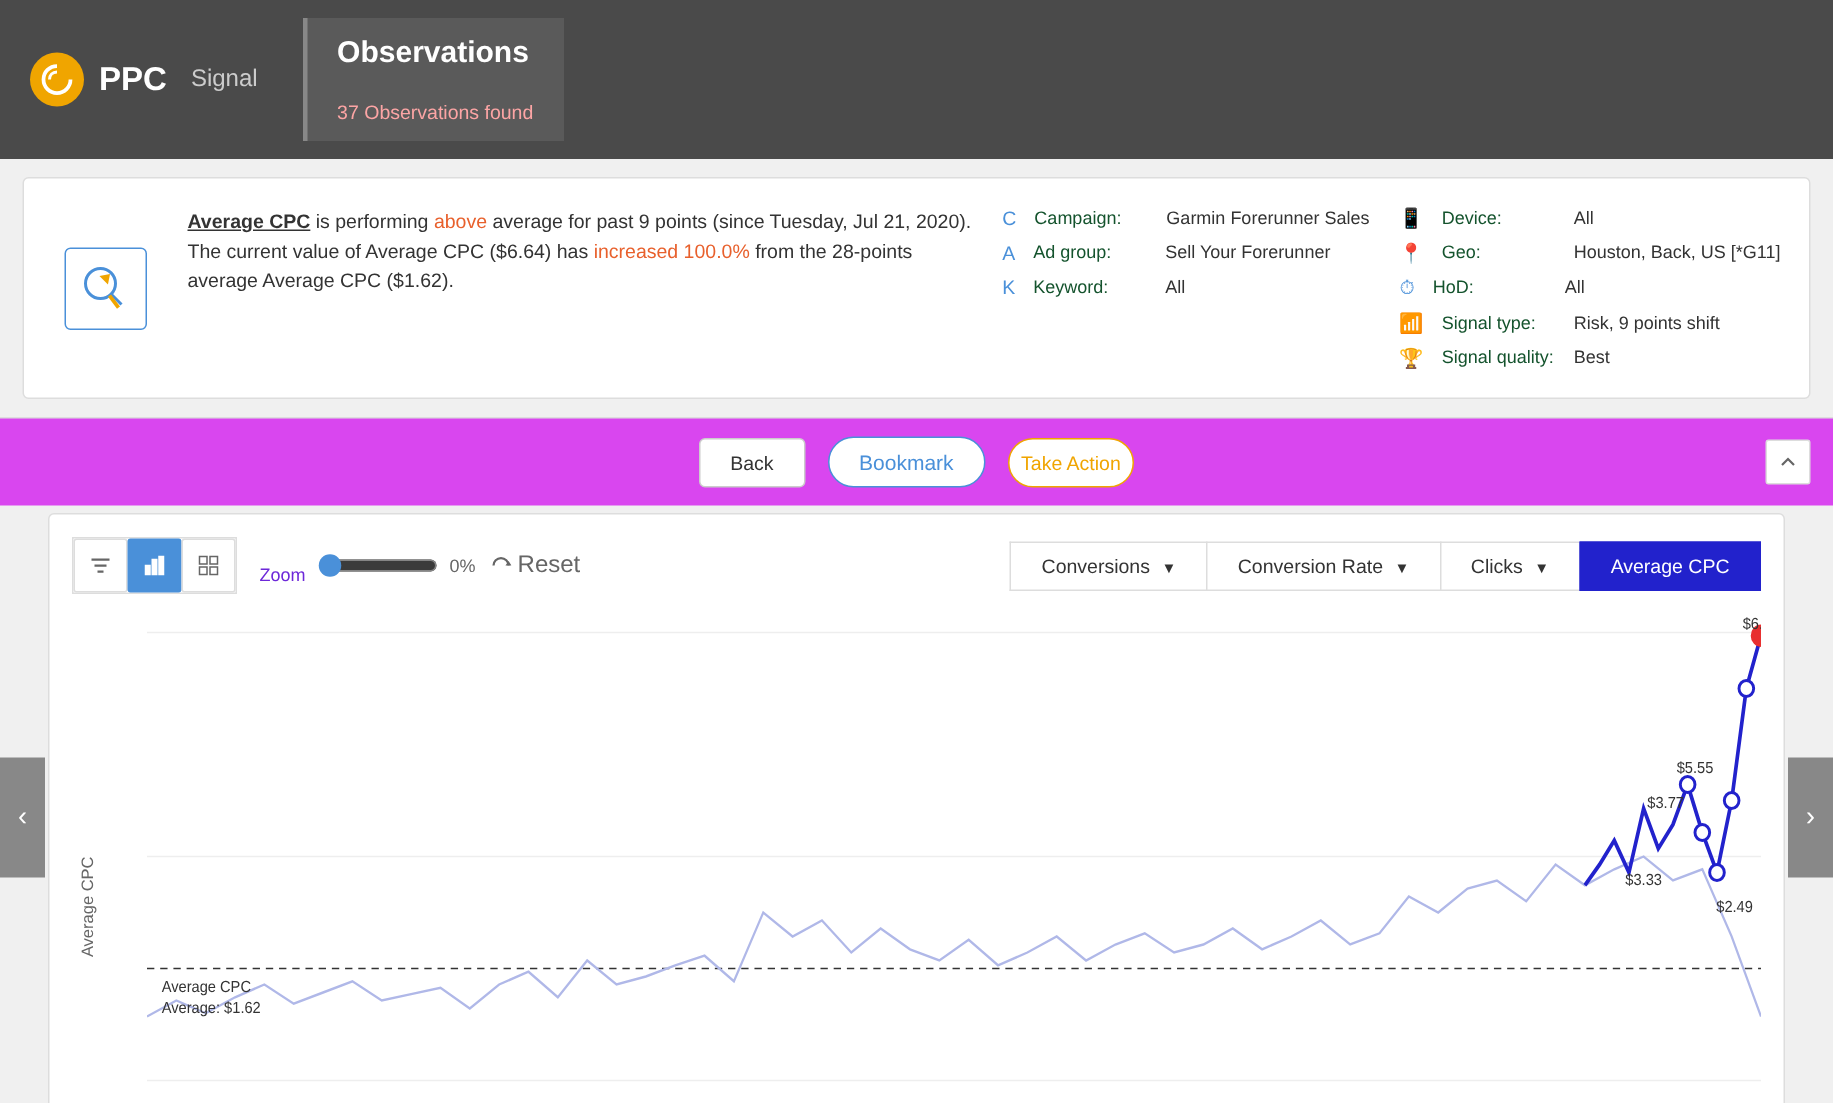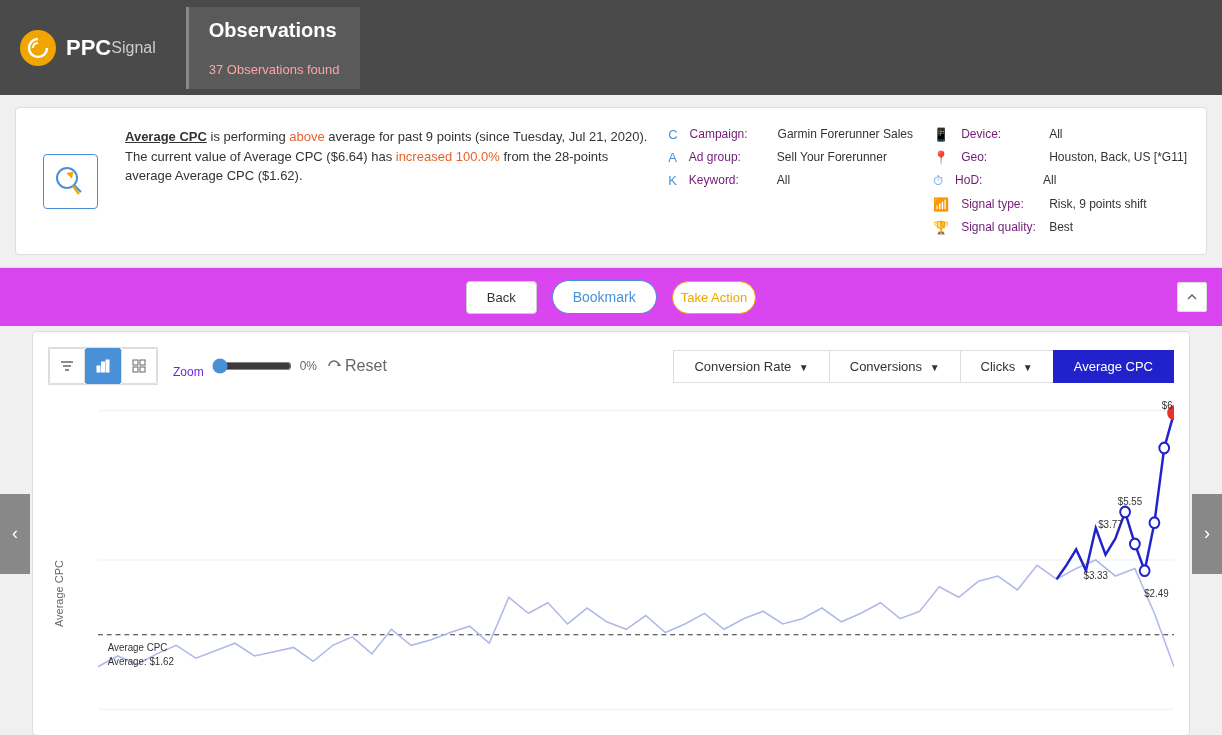--- a/index.html
+++ b/index.html
@@ -3,21 +3,21 @@
   <meta charset="utf-8">
   <style>
     * { box-sizing: border-box; margin: 0; padding: 0; }
     body { font-family: Arial, sans-serif; background: #f0f0f0; width: 1222px; min-height: 735px; overflow-x: hidden; }
 
     
     .header {
       background: #4a4a4a;
       display: flex;
       align-items: center;
-      height: 95px;
+      height: 106px;
       padding: 0 20px;
     }
     .logo-area {
       display: flex;
       align-items: center;
       margin-right: 30px;
     }
     .logo-icon {
       width: 36px; height: 36px;
       background: #f0a500;
@@ -26,21 +26,21 @@
       display: flex; align-items: center; justify-content: center;
     }
     .logo-text-ppc {
       color: white;
       font-size: 22px;
       font-weight: bold;
     }
     .logo-text-signal {
       color: #ccc;
       font-size: 16px;
-      margin-left: 0;
+      margin-left: 16px;
     }
     .observations-header {
       background: #5a5a5a;
       padding: 12px 20px;
       border-left: 3px solid #888;
     }
     .obs-title {
       color: white;
       font-size: 20px;
       font-weight: bold;
@@ -90,21 +90,21 @@
       gap: 8px;
       min-width: 200px;
     }
     .meta-row {
       display: flex;
       gap: 8px;
       align-items: flex-start;
       font-size: 12px;
     }
     .meta-label {
-      color: #701a75;
+      color: #14532d;
       min-width: 80px;
     }
     .meta-value {
       color: #333;
       font-weight: 500;
     }
     .meta-icon {
       font-size: 13px;
       color: #4a90d9;
       margin-right: 4px;
@@ -407,25 +407,25 @@
         <button class="reset-btn">
           <svg width="14" height="14" viewBox="0 0 14 14">
             <path d="M2 7 A5 5 0 0 1 7 2 A5 5 0 0 1 12 7" stroke="#666" stroke-width="1.5" fill="none"></path>
             <polygon points="12,4 10,7 14,7" fill="#666"></polygon>
           </svg>
           <span>Reset</span>
         </button>
 
         <div class="metric-tabs">
           <div class="metric-tab">
+            <span>Conversions</span>
+            <span class="chevron">▼</span>
+          </div>
+          <div class="metric-tab">
             <span>Conversion Rate</span>
-            <span class="chevron">▼</span>
-          </div>
-          <div class="metric-tab">
-            <span>Conversions</span>
             <span class="chevron">▼</span>
           </div>
           <div class="metric-tab">
             <span>Clicks</span>
             <span class="chevron">▼</span>
           </div>
           <div class="metric-tab active">
             <span>Average CPC</span>
           </div>
         </div>

